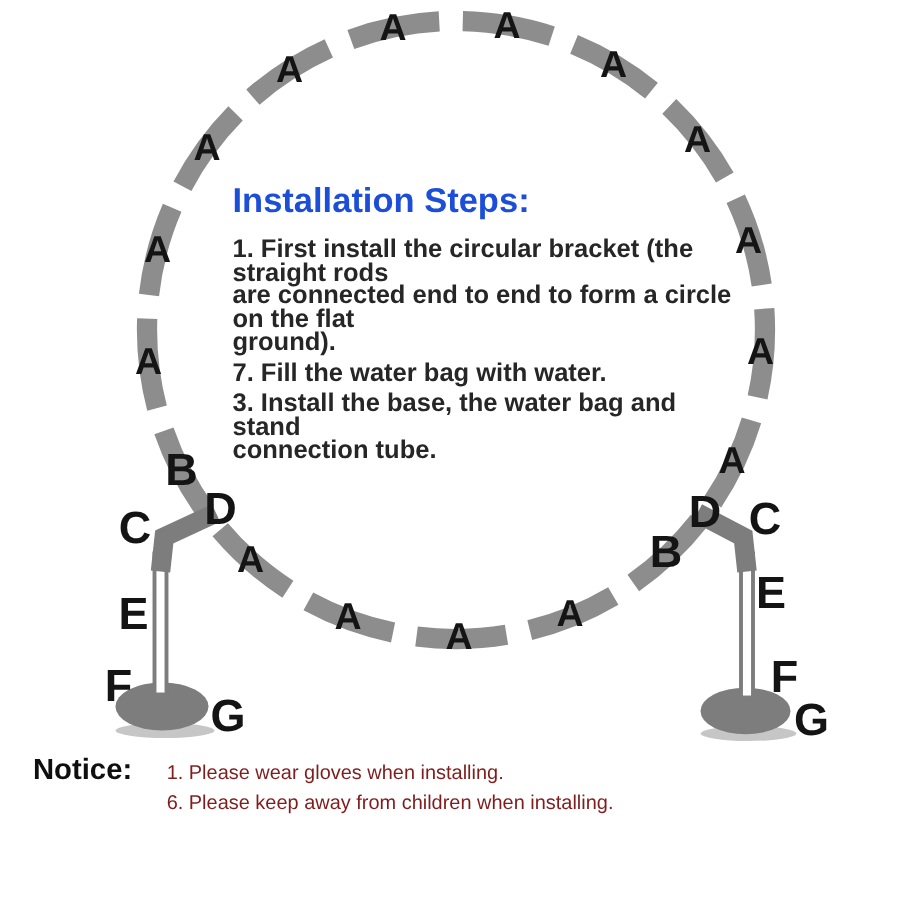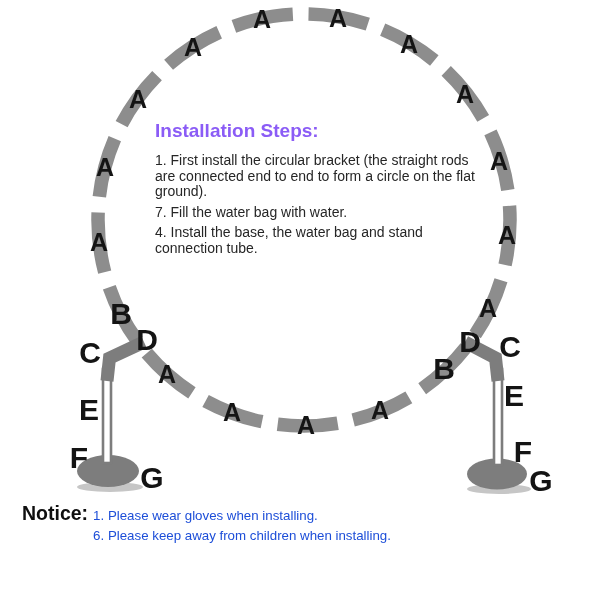--- a/index.html
+++ b/index.html
@@ -26,51 +26,52 @@
   }
   .rod-label   { font-size: 25px; }
   .joint-label { font-size: 30px; }
 
   .steps {
     position: absolute;
     left: 155px; top: 120px;
     width: 345px;
   }
   .steps-title {
-    font-size: 19px;
+    font-size: 23px;
     font-weight: bold;
-    color: #8b5cf6;
+    color: #1d4ed8;
     margin: 0 0 11px 0;
   }
   .step {
-    font-size: 14px;
+    font-size: 17px;
     line-height: 15.5px;
     color: #262626;
     white-space: pre-line;
     margin: 0 0 5px 0;
+    font-weight: bold;
   }
 
   .notice {
     position: absolute;
     left: 22px; top: 502px;
     width: 560px;
     display: flex;
     align-items: baseline;
-    gap: 5px;
+    gap: 23px;
   }
   .notice-title {
     font-size: 19.5px;
     font-weight: bold;
     color: #0f0f0f;
     flex: 0 0 auto;
   }
   .note {
     font-size: 13.3px;
     line-height: 17.5px;
-    color: #1d4ed8;
+    color: #7f1d1d;
     white-space: pre-line;
     margin: 0 0 2.5px 0;
   }
 </style>
 </head>
 <body>
 
 <div class="stage">
 
   <svg width="600" height="600" viewBox="0 0 600 600">
@@ -121,21 +122,21 @@
   <span class="part-label joint-label" style="left:514px;top:396px">E</span>
   <span class="part-label joint-label" style="left:523px;top:452px">F</span>
   <span class="part-label joint-label" style="left:541px;top:481px">G</span>
 
   <div class="steps">
     <div class="steps-title">Installation Steps:</div>
     <div class="step">1. First install the circular bracket (the straight rods
 are connected end to end to form a circle on the flat
 ground).</div>
     <div class="step">7. Fill the water bag with water.</div>
-    <div class="step">4. Install the base, the water bag and stand
+    <div class="step">3. Install the base, the water bag and stand
 connection tube.</div>
   </div>
 
   <div class="notice">
     <span class="notice-title">Notice:</span>
     <div class="notice-items">
       <div class="note">1. Please wear gloves when installing.</div>
       <div class="note">6. Please keep away from children when installing.</div>
     </div>
   </div>

